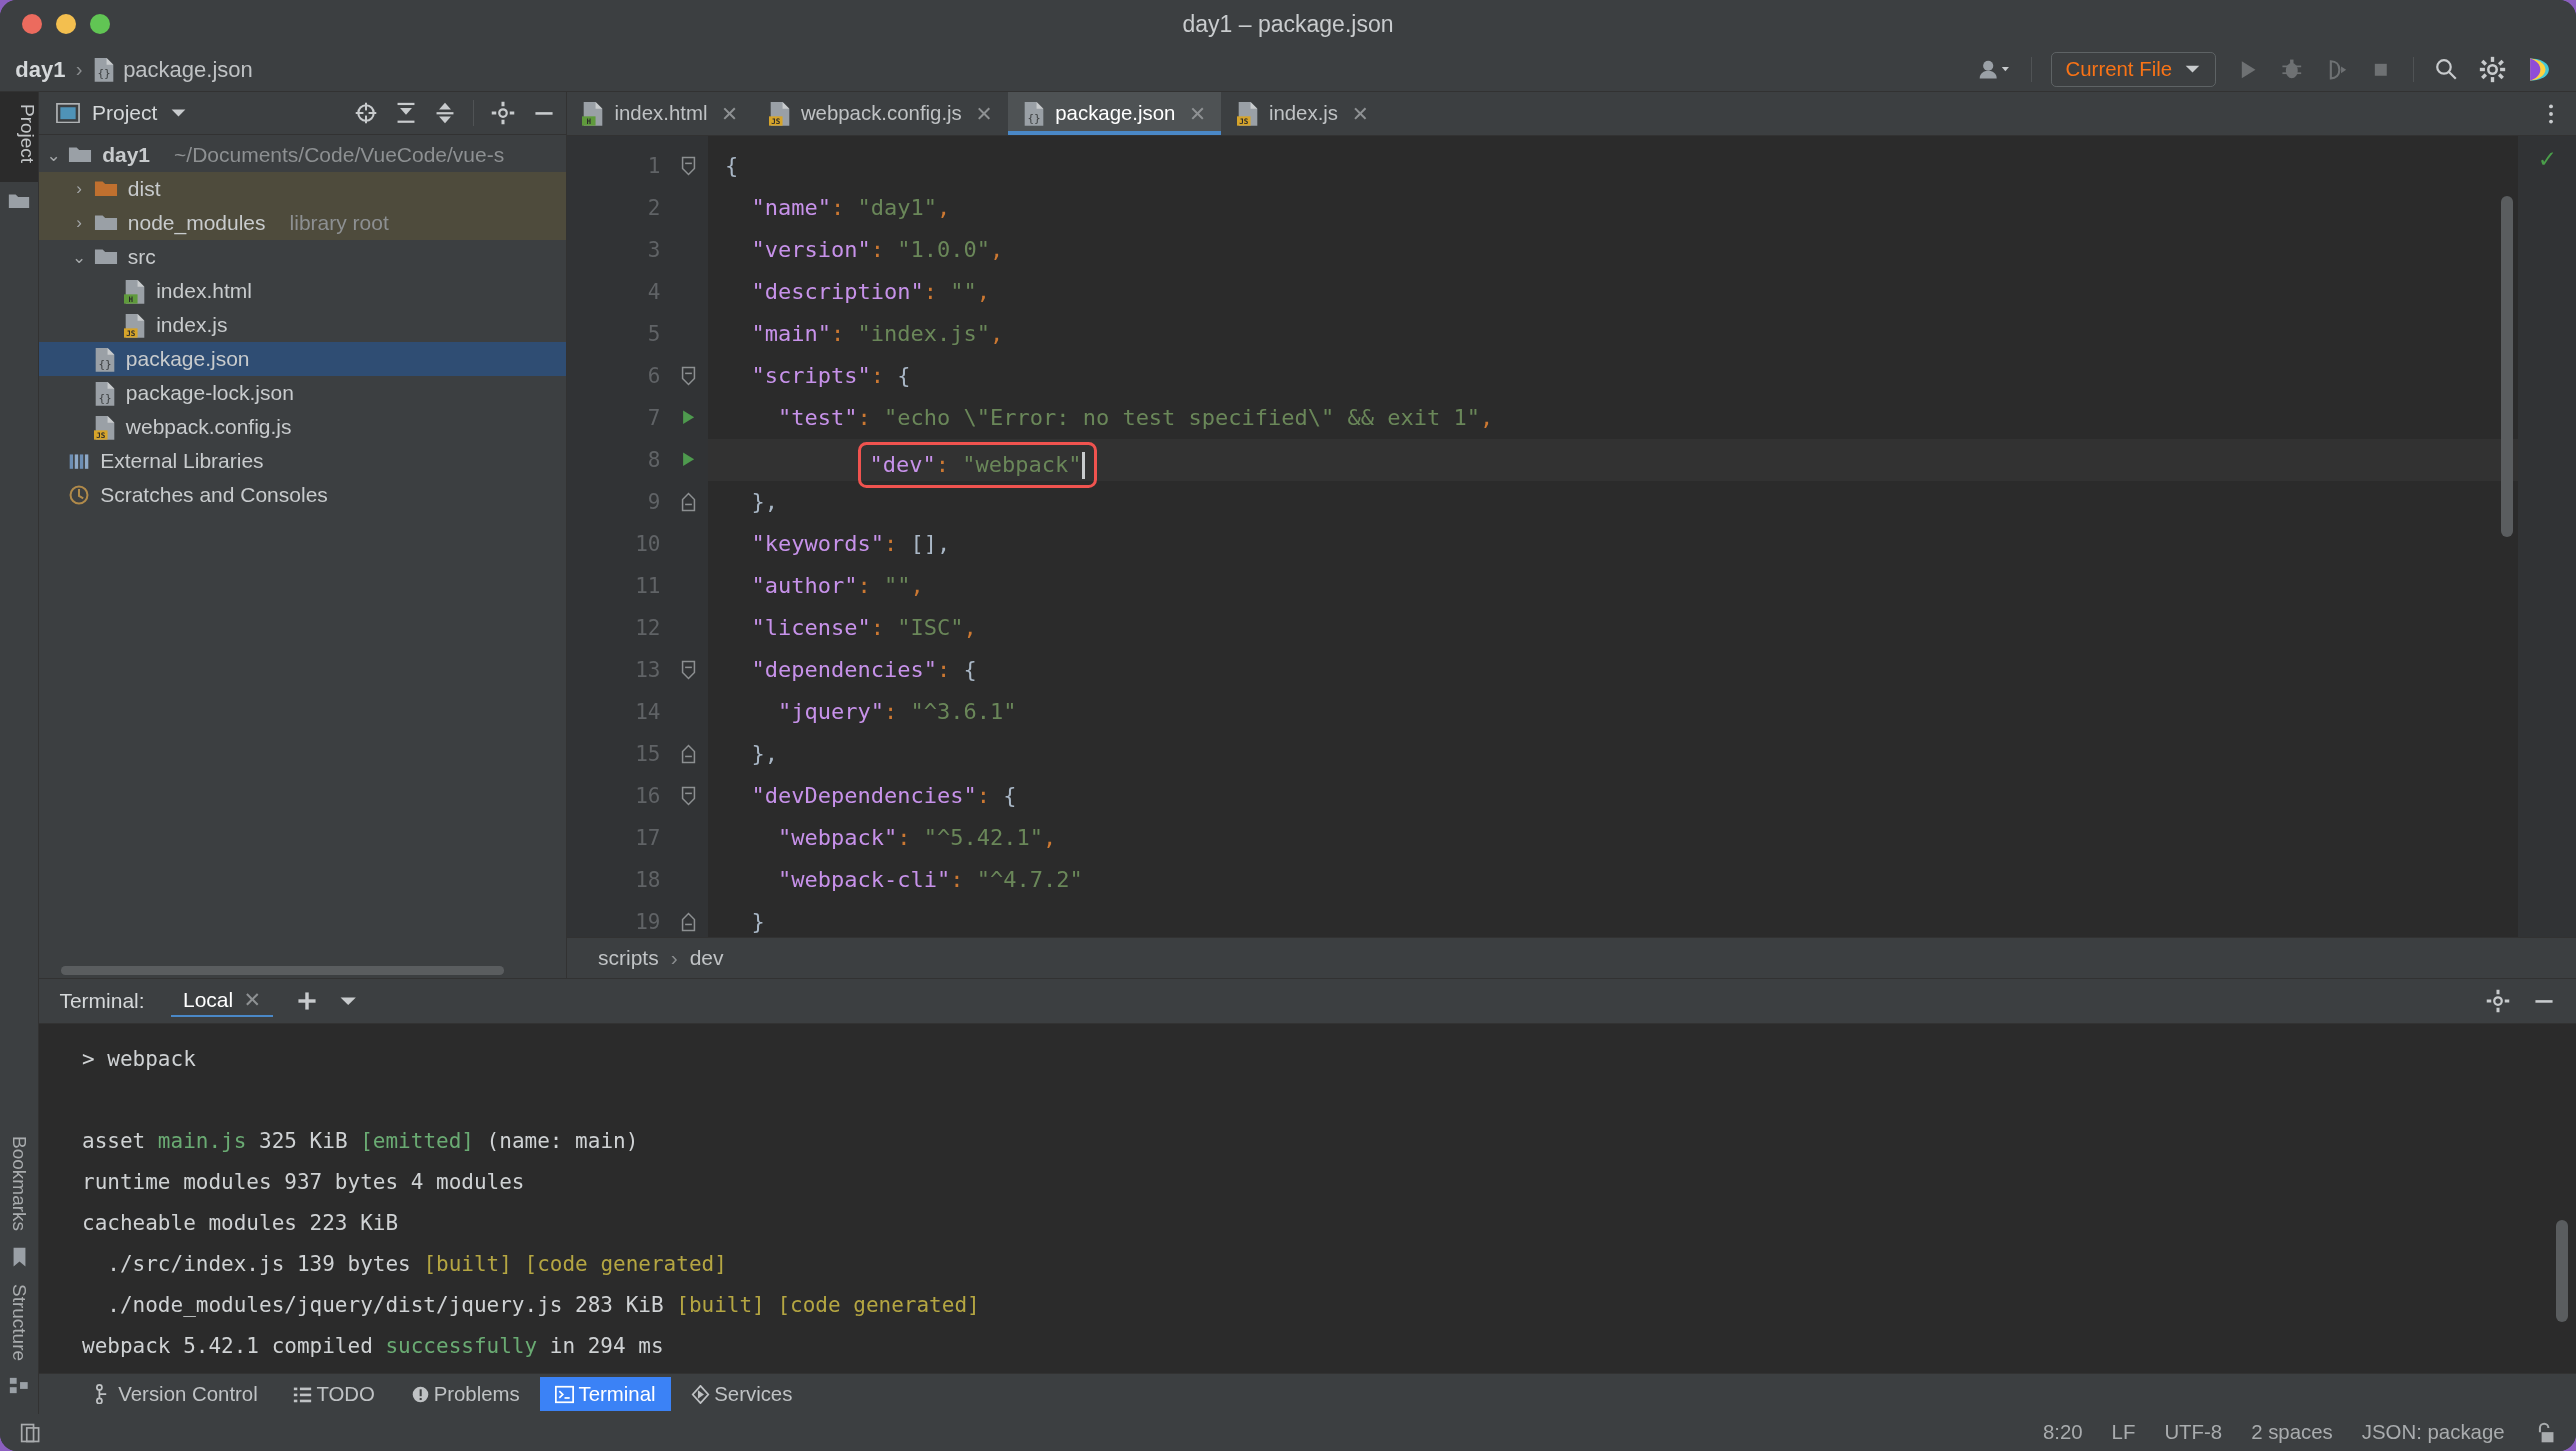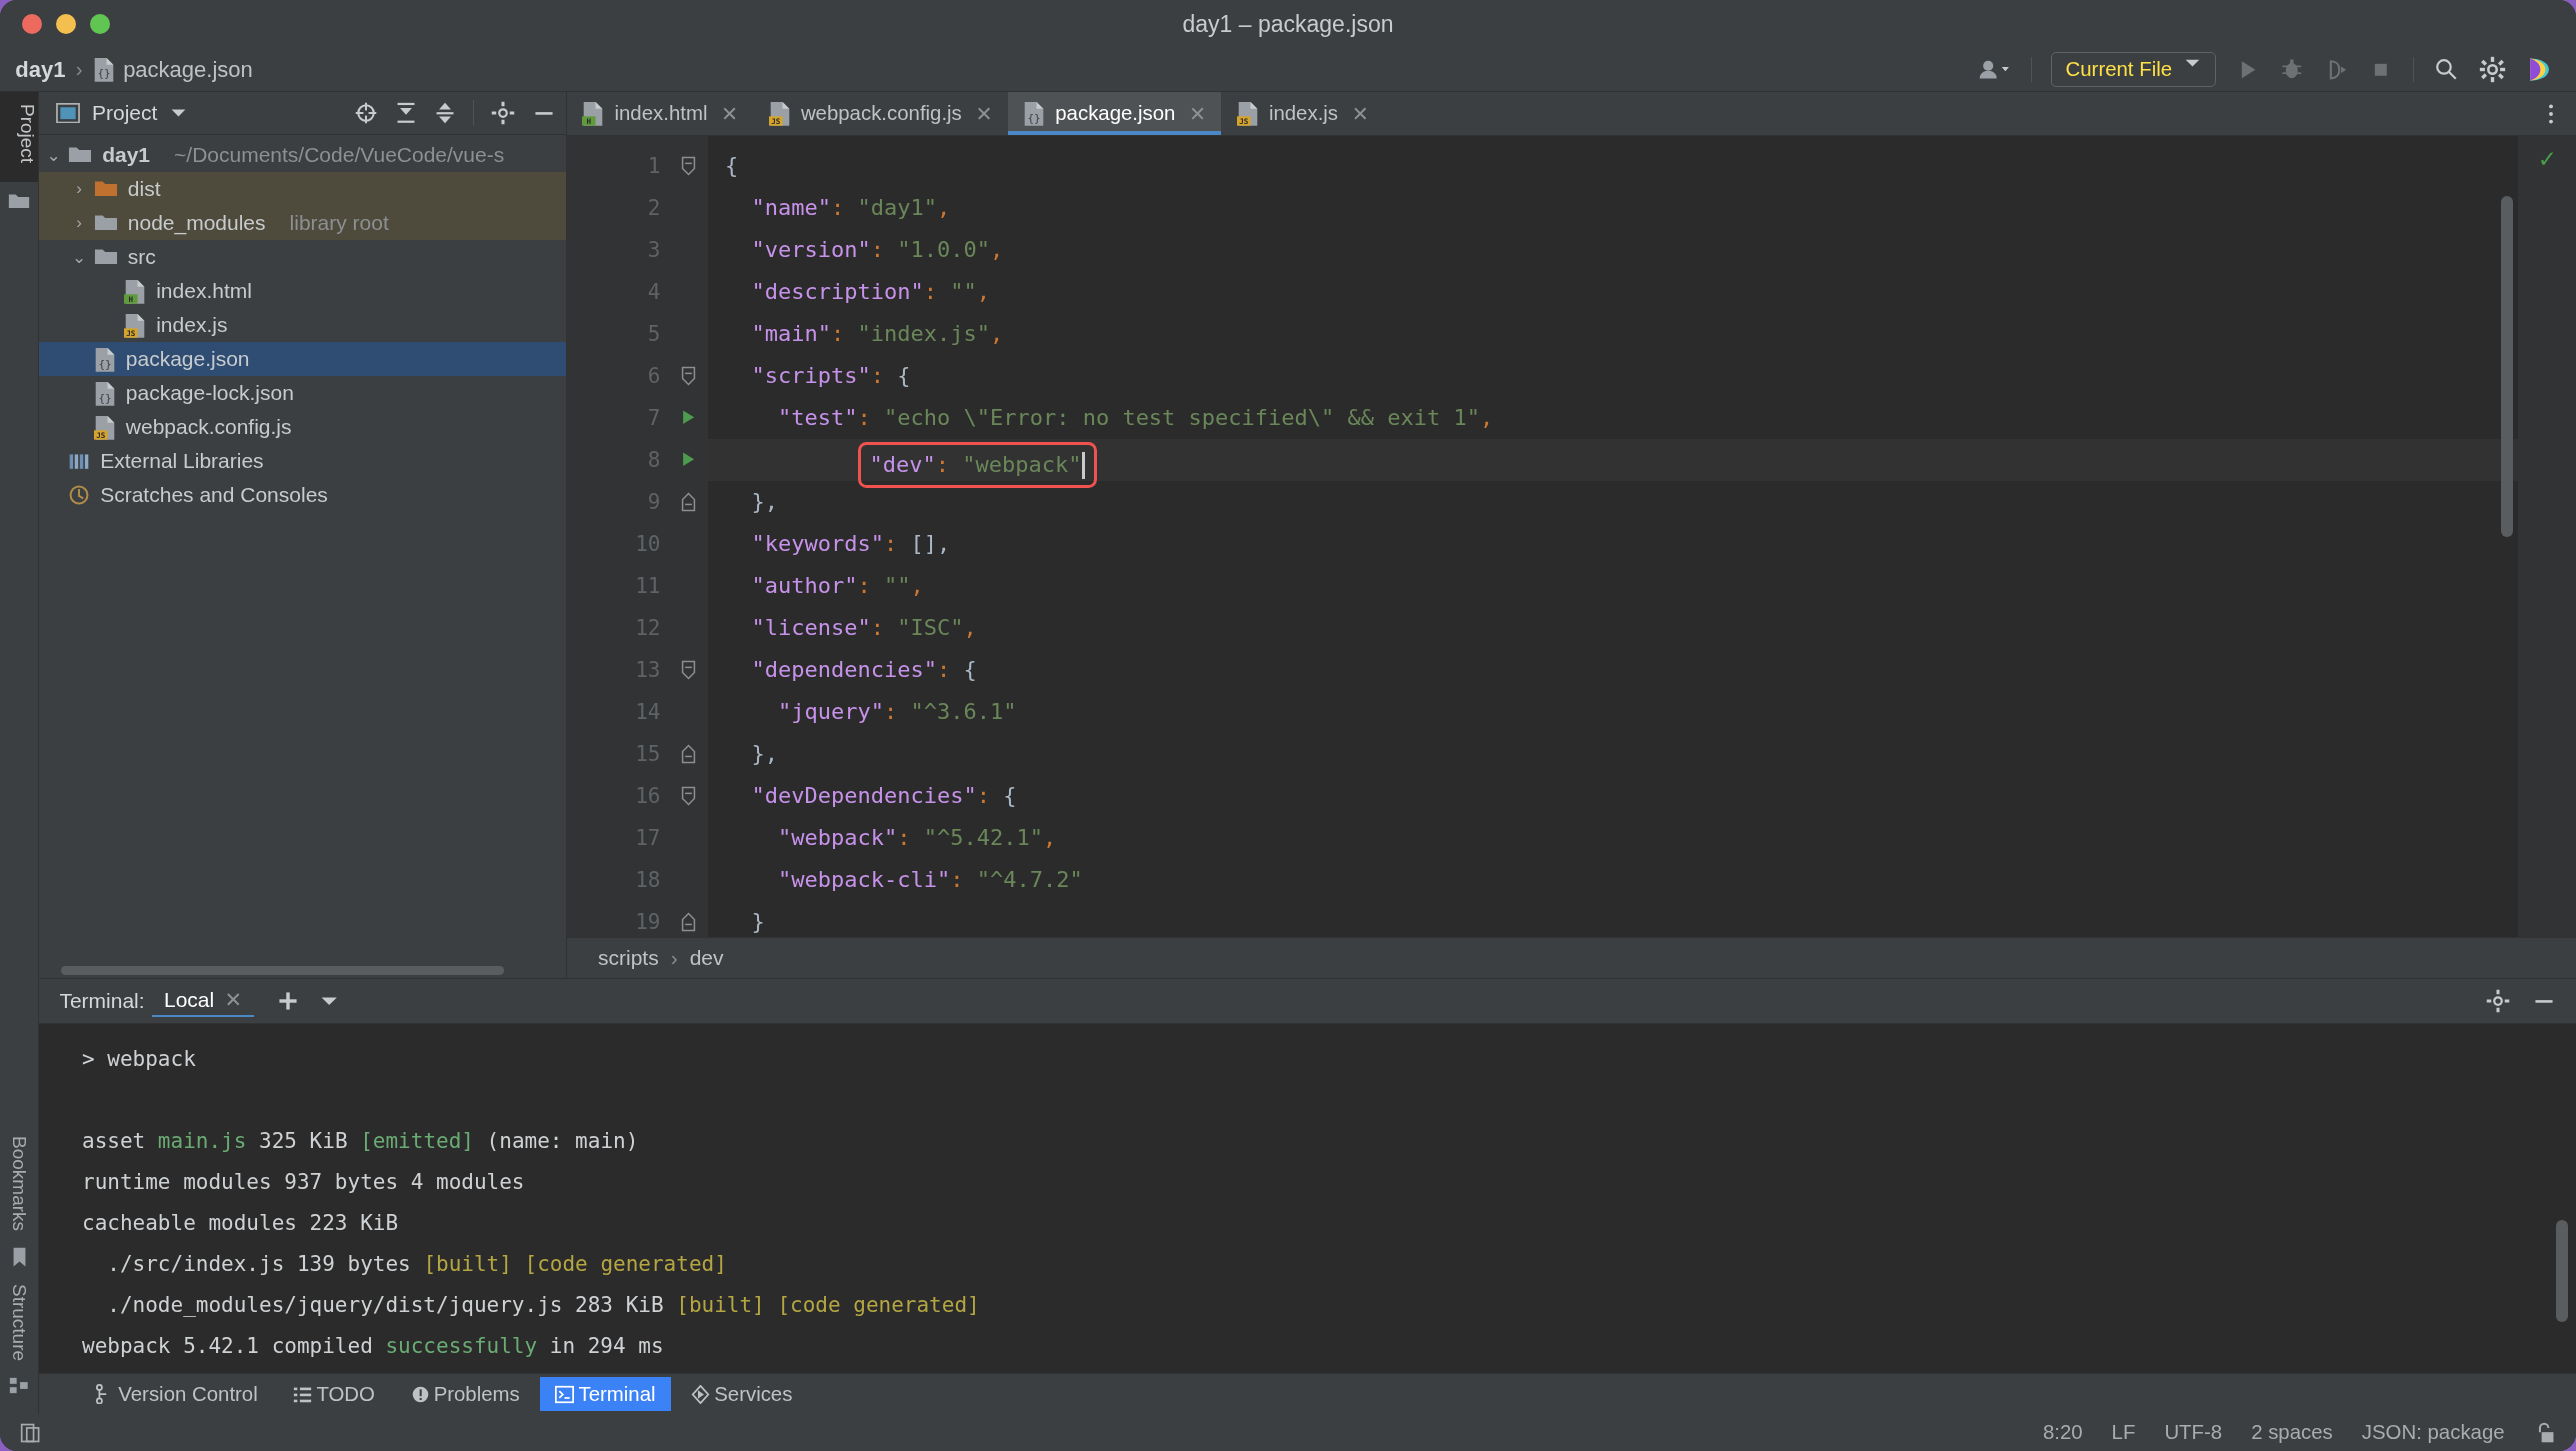--- a/index.html
+++ b/index.html
@@ -41,22 +41,22 @@
     padding: 0 15.3px;
     border-bottom: 0.9px solid #323232;
   }
   .crumb { color:#d5d8da; font-size:22px; font-weight:bold; }
   .crumb-sep { color:#8b8e90; font-size:20.4px; margin: 0 10.2px; }
   .crumb-file { color:#bfc2c4; font-size:22px; font-weight:normal; }
   .navbar-right { margin-left:auto; display:flex; align-items:center; gap:19px; padding-right: 6.8px;}
   .icon-btn { display:flex; align-items:center; justify-content:center; cursor:pointer; }
   .runcfg {
     border:0.9px solid #5e6365; border-radius:5.1px;
-    padding: 5.1px 13.6px; color:#fde047; font-size:20.4px;
-    display:flex; align-items:flex-start; gap:12px;
+    padding: 5.1px 13.6px; color:#f97316; font-size:20.4px;
+    display:flex; align-items:center; gap:12px;
   }
   .vsep { width:0.9px; height:25.6px; background:#505355; }
 
   
   .body { flex:1; display:flex; min-height:0; }
 
   
   .rail {
     width: 39px; flex:0 0 39px; background:#3c3f41;
     display:flex; flex-direction:column; align-items:center;
@@ -167,21 +167,21 @@
   }
   .crumbs2 .sep { color:#8b8e90; margin: 0 12px; }
 
   
   .terminal { flex:1; display:flex; flex-direction:column; min-height:0; background:#2b2b2b; }
   .term-head {
     height: 46px; flex:0 0 46px; background:#3c3f41;
     display:flex; align-items:center; padding-left:20.4px; gap:3.4px;
     border-top:0.9px solid #323232; border-bottom:0.9px solid #323232;
   }
-  .term-label { color:#d5d8da; font-size:21px; margin-right:4px; }
+  .term-label { color:#d5d8da; font-size:21px; margin-right:23px; }
   .term-tab {
     display:flex; align-items:center; gap:10.2px; padding: 3.4px 12px;
     color:#ffffff; font-size:21px; border-bottom:2.6px solid #4a88c7;
   }
   .term-tab .x { color:#8e9193; }
   .term-head-right { margin-left:auto; display:flex; align-items:center; gap:22px; padding-right:20.4px; }
   .term-body {
     flex:1; padding: 15.3px 0 0 43px; overflow:hidden;
     font-family:"DejaVu Sans Mono", monospace; font-size:21px; color:#cfd2d4;
     position:relative;

